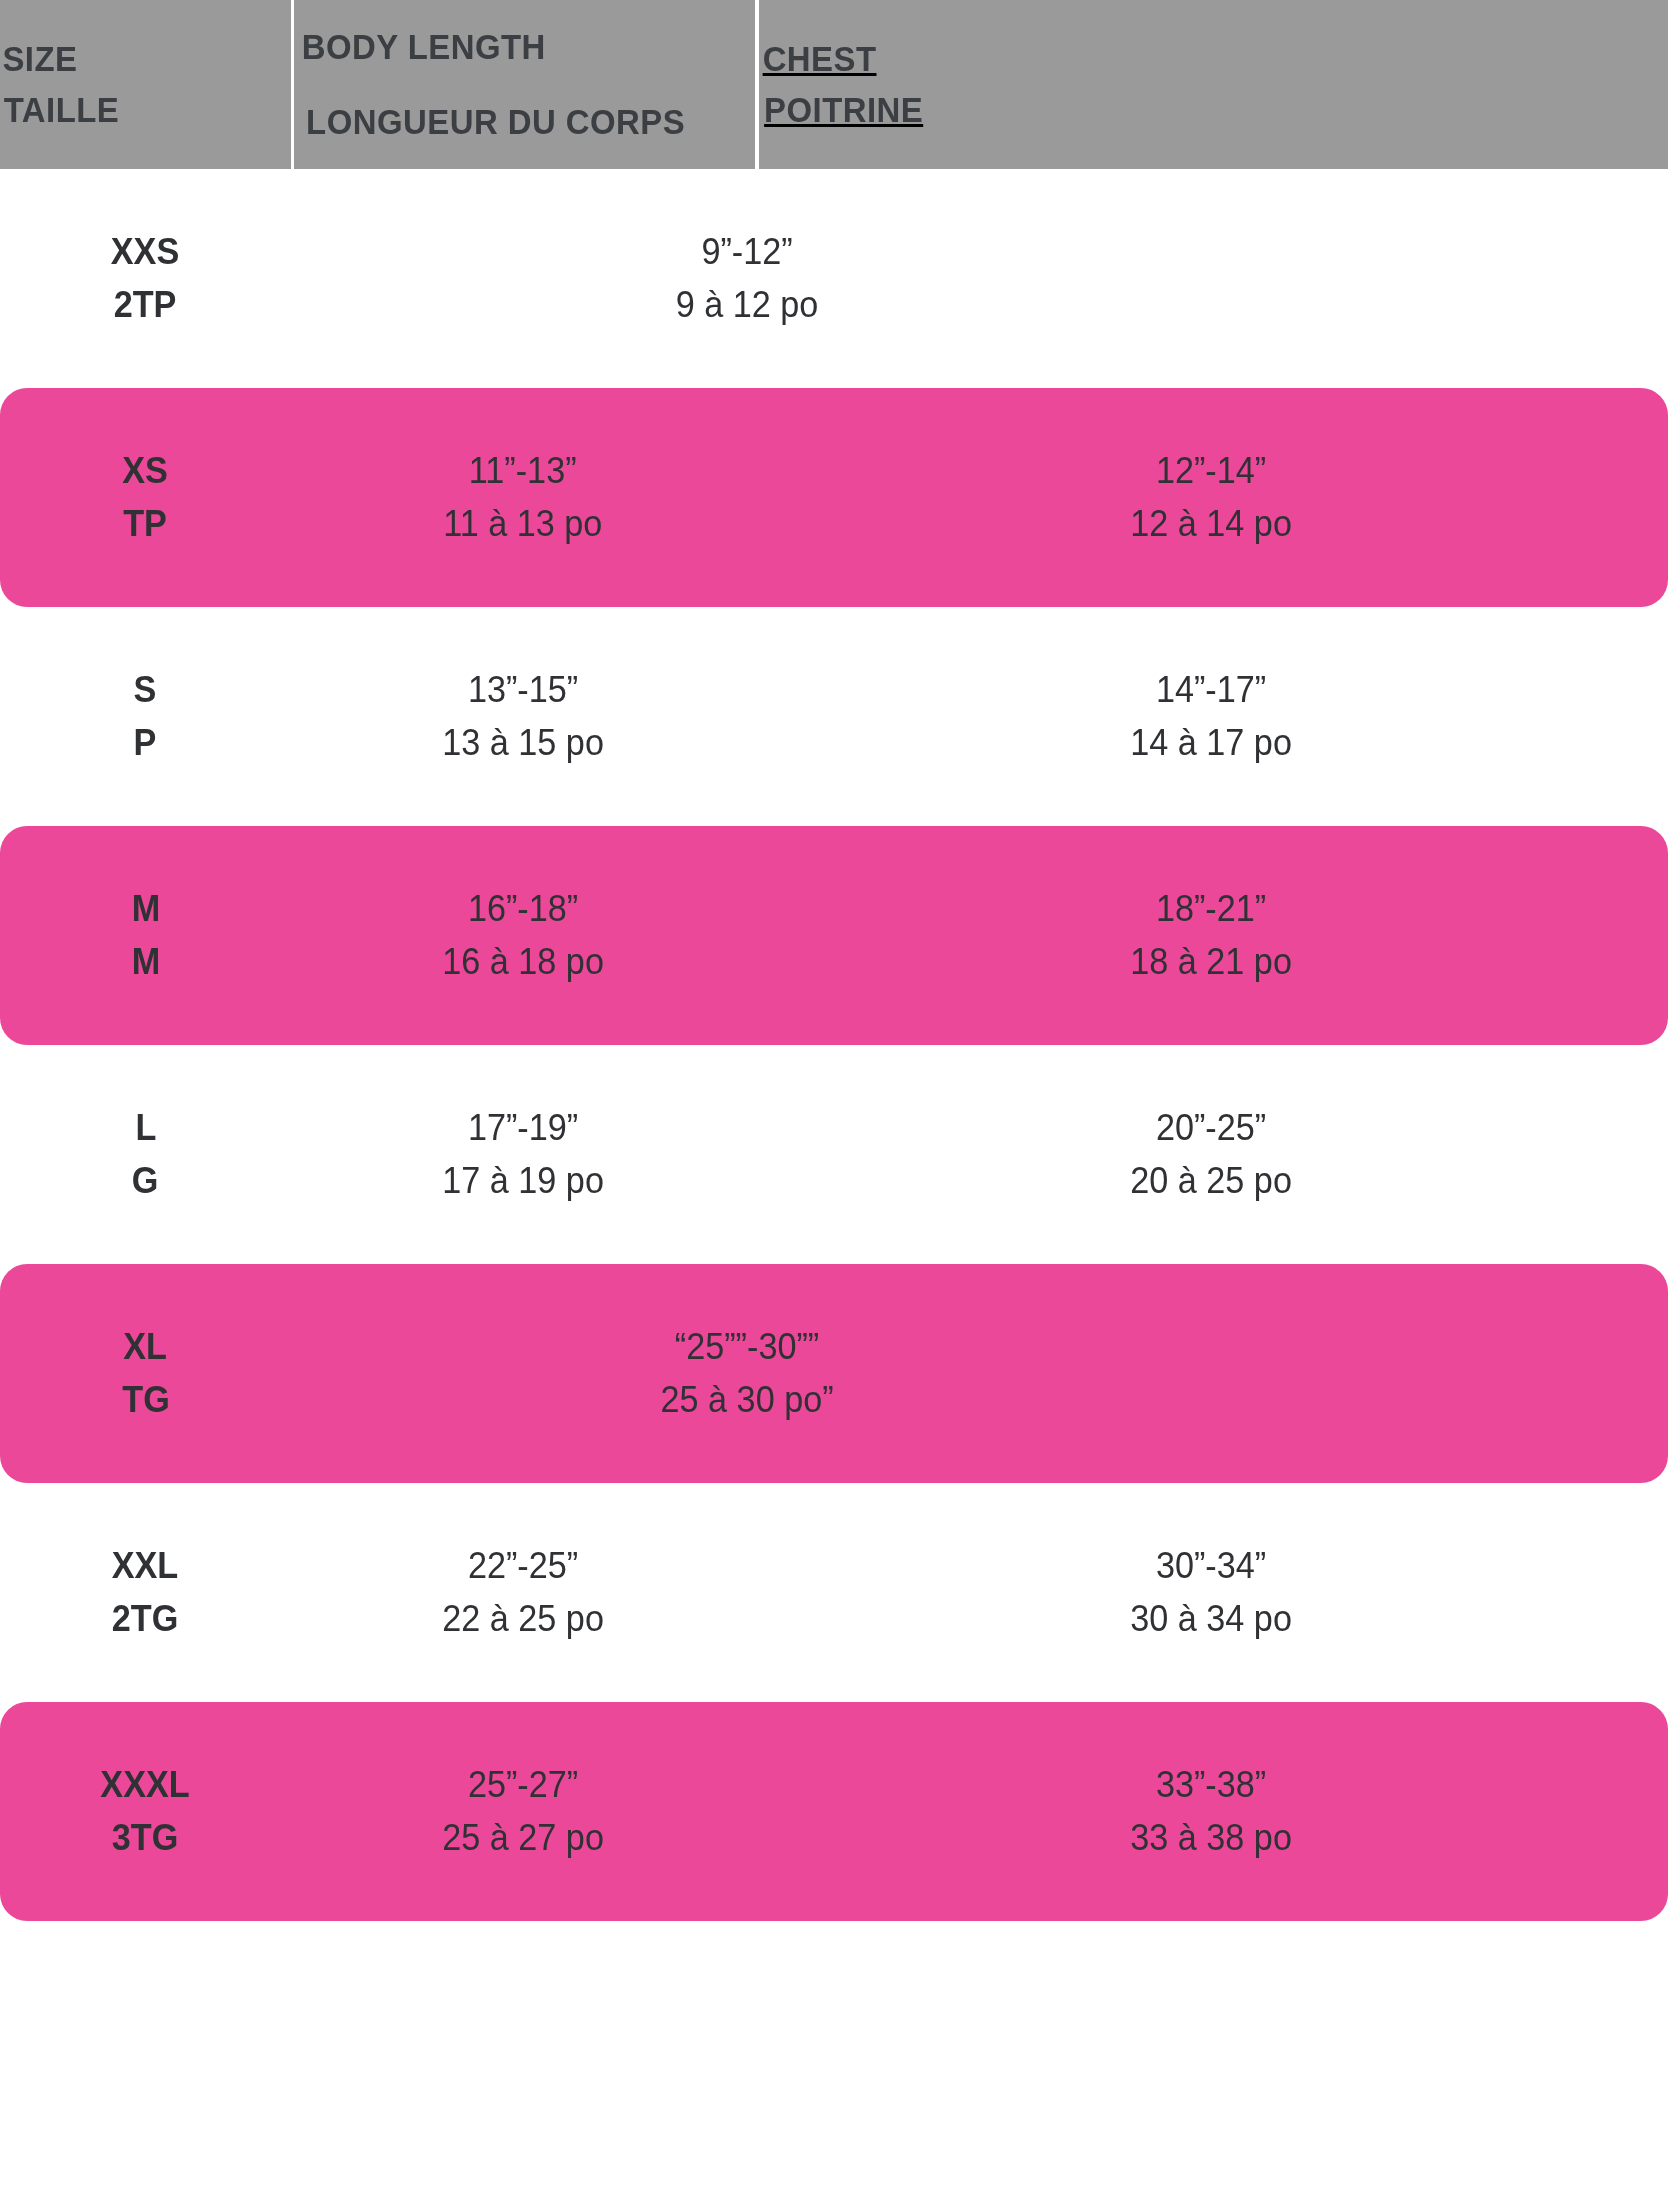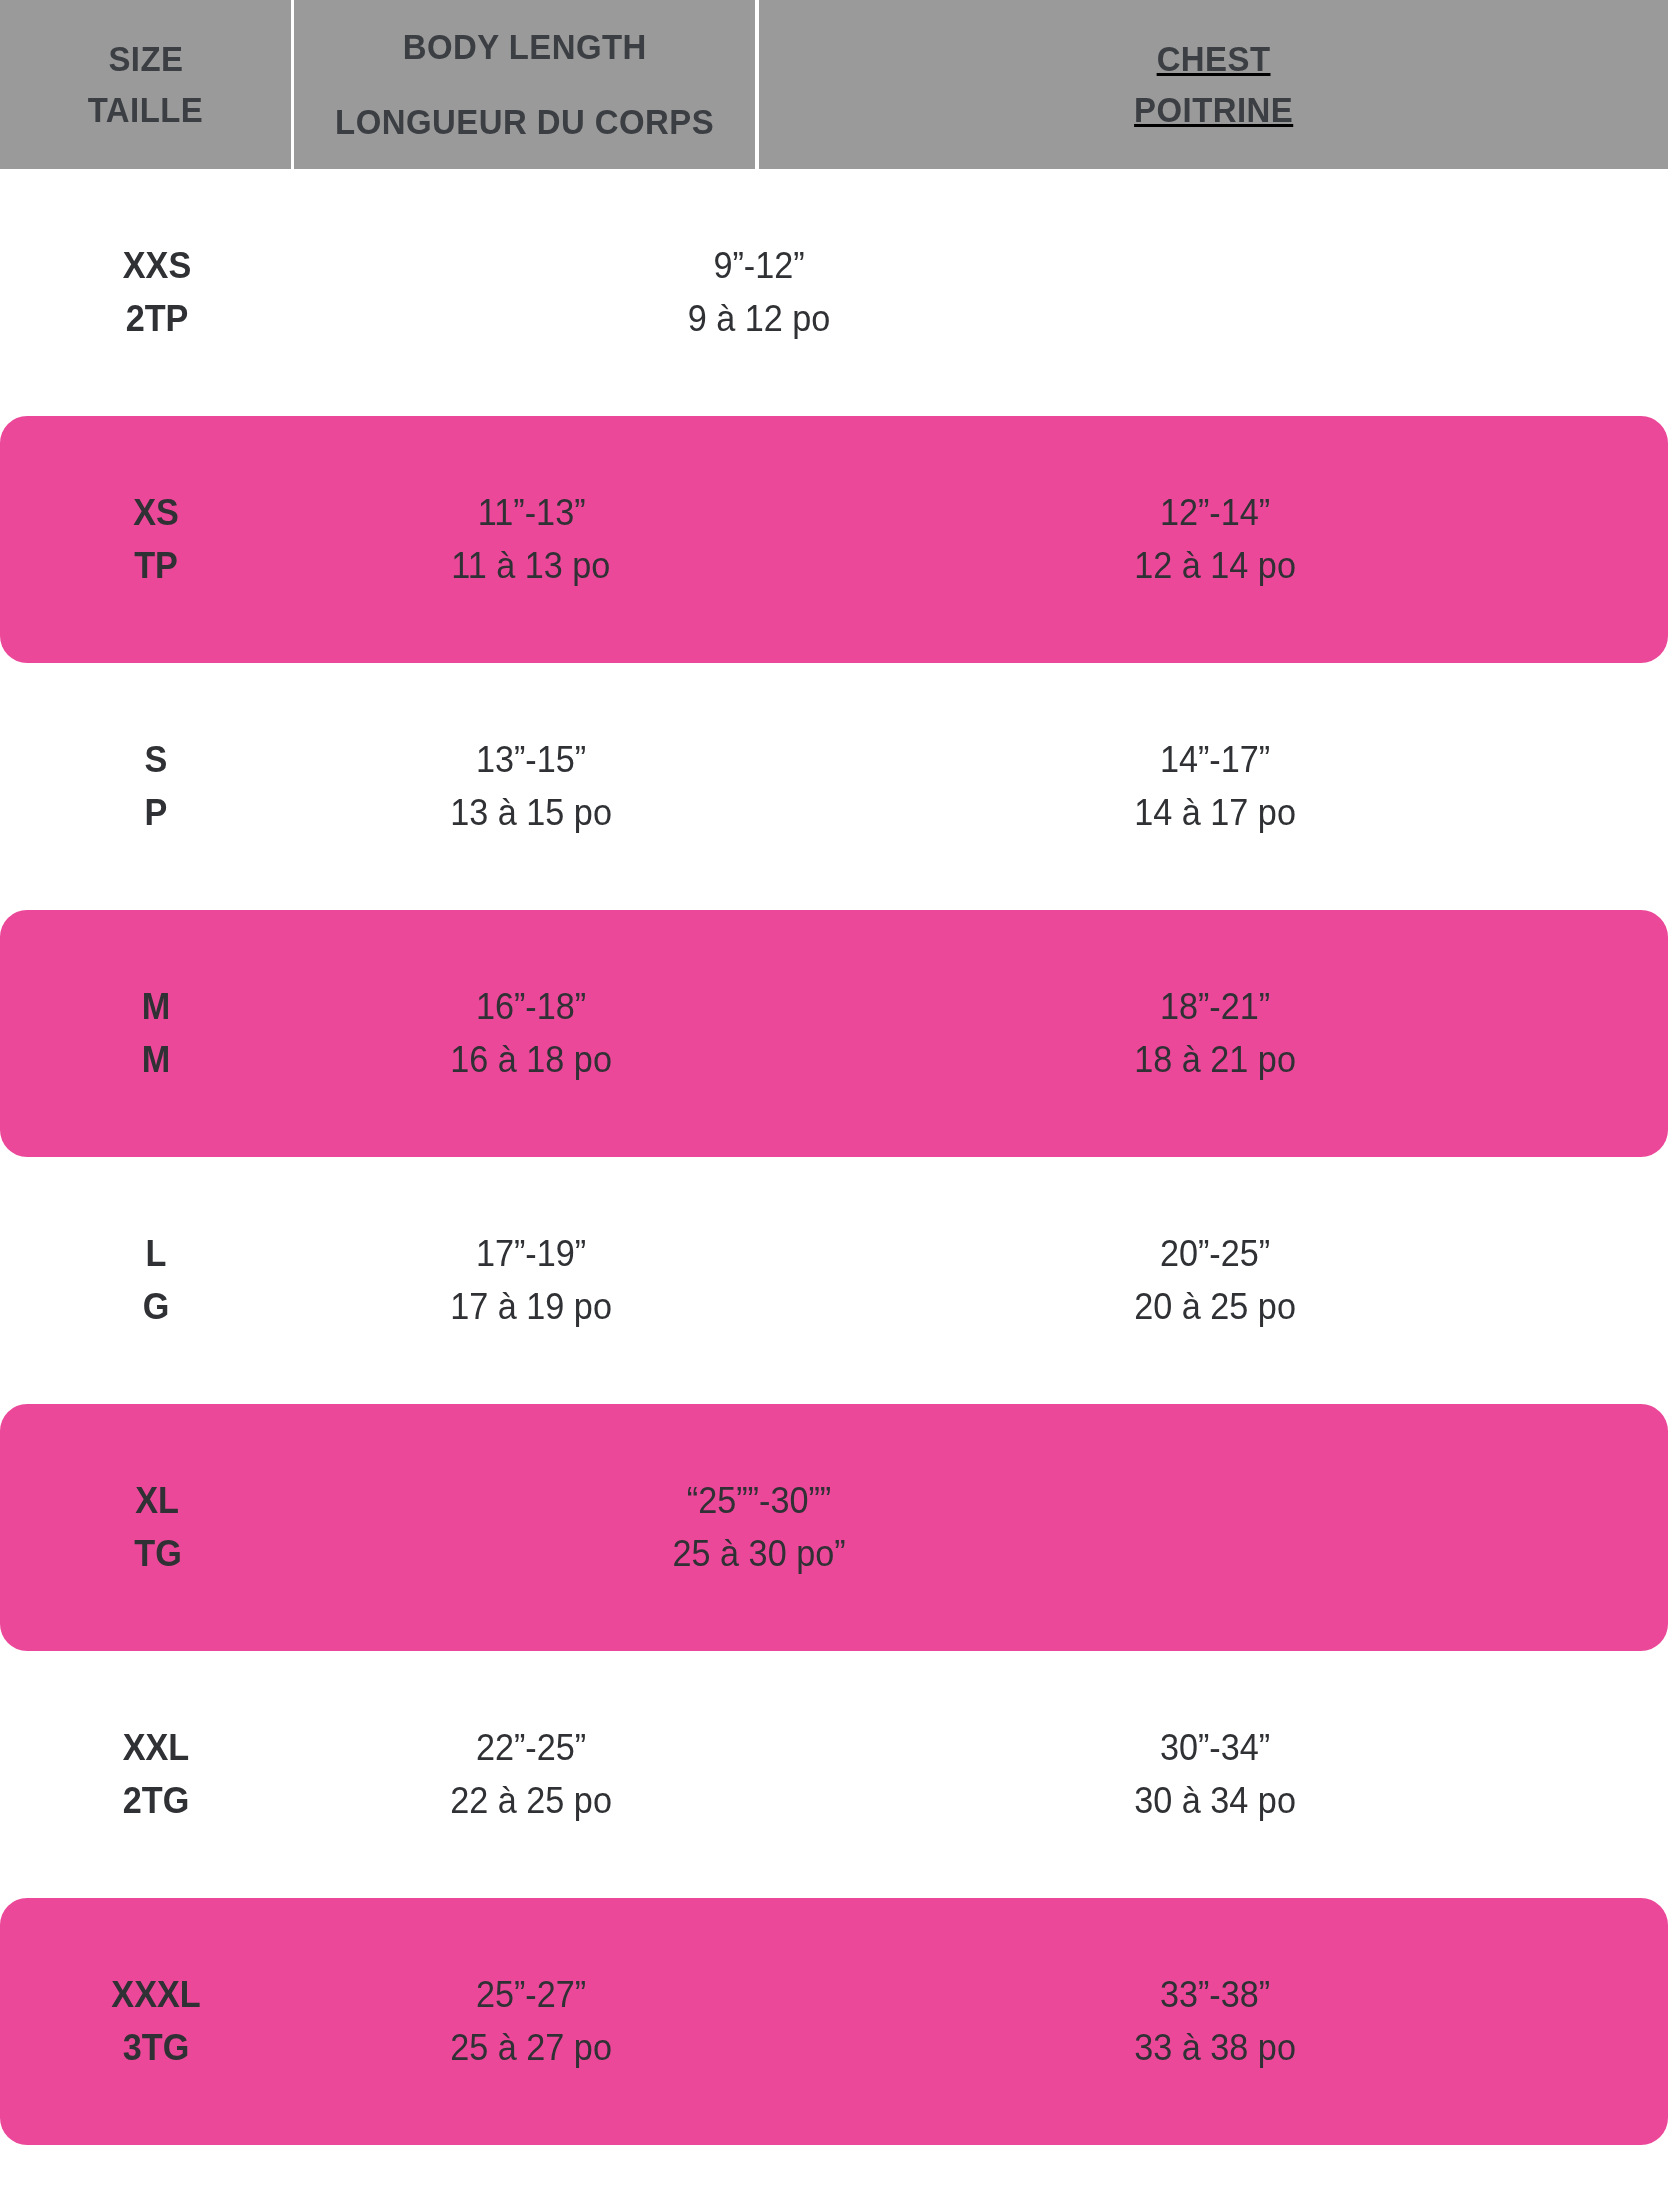--- a/index.html
+++ b/index.html
@@ -28,21 +28,21 @@
     display: flex;
     width: 100%;
     height: 169px;
     box-sizing: border-box;
     background: #ffffff;
   }
   .chart-header .hcell {
     background: #9a9a9a;
     display: flex;
     flex-direction: column;
-    align-items: center;
+    align-items: flex-start;
     justify-content: center;
     box-sizing: border-box;
     height: 169px;
   }
   .chart-header .hcell.col-size   { width: 291px; }
   .chart-header .hcell.col-body   { width: 461px; margin-left: 3.5px; gap: 24px; }
   .chart-header .hcell.col-chest  { width: 910px; margin-left: 3.5px; text-decoration: underline; }
 
   .hcell .hline {
     color: #3b3e42;
@@ -55,24 +55,23 @@
     white-space: nowrap;
   }
 
   
   .chart-body {
     width: 100%;
   }
   .row {
     display: flex;
     width: 100%;
-    height: 247px;
+    height: 219px;
     box-sizing: border-box;
     align-items: flex-end;
-    padding-left: 12px;
   }
   .row.alt { background: #ec4899; border-radius: 27px; }
   .row.plain { background: #ffffff; }
 
   .row .cell {
     display: flex;
     flex-direction: column;
     align-items: center;
     justify-content: center;
     box-sizing: border-box;

